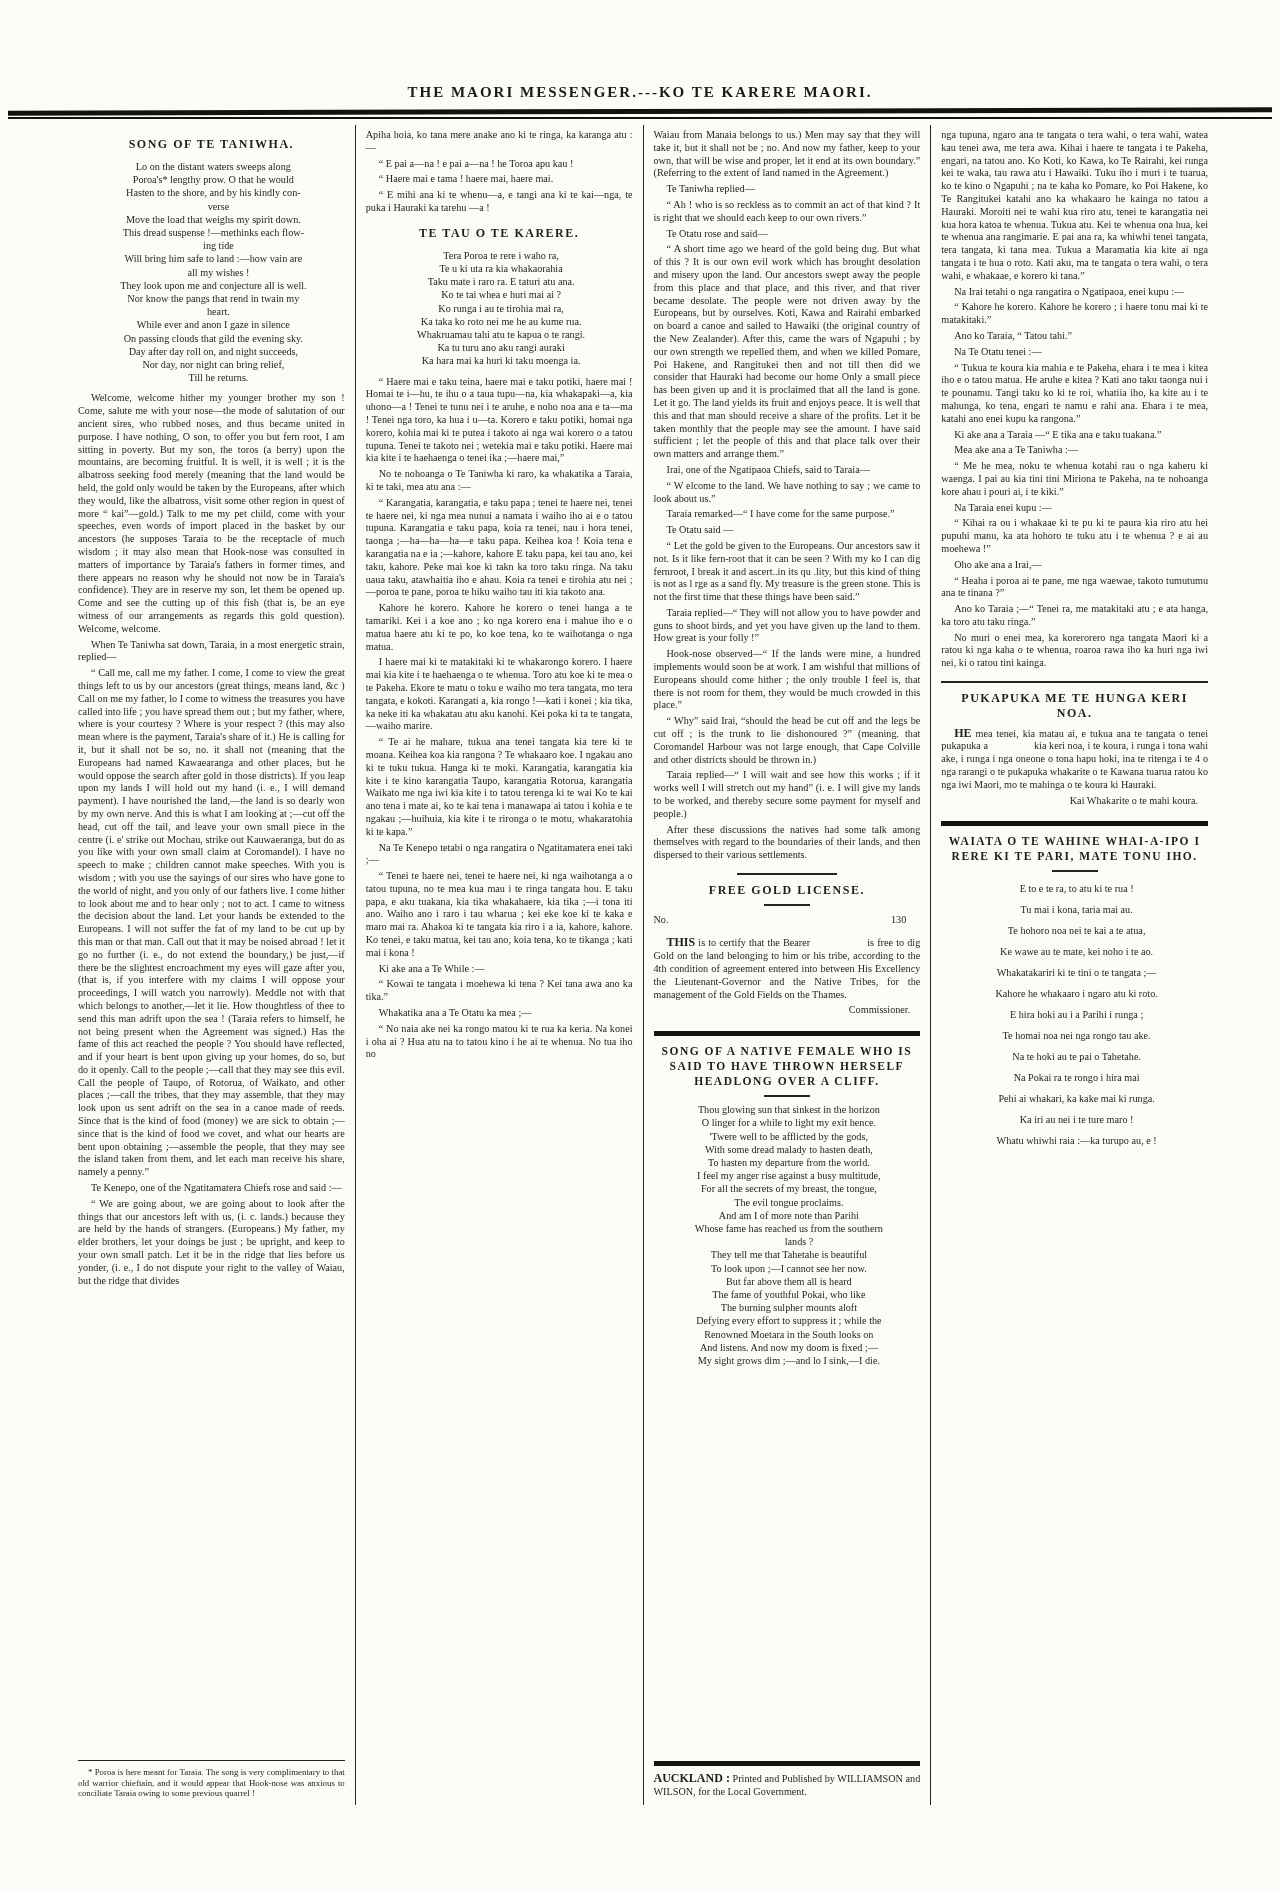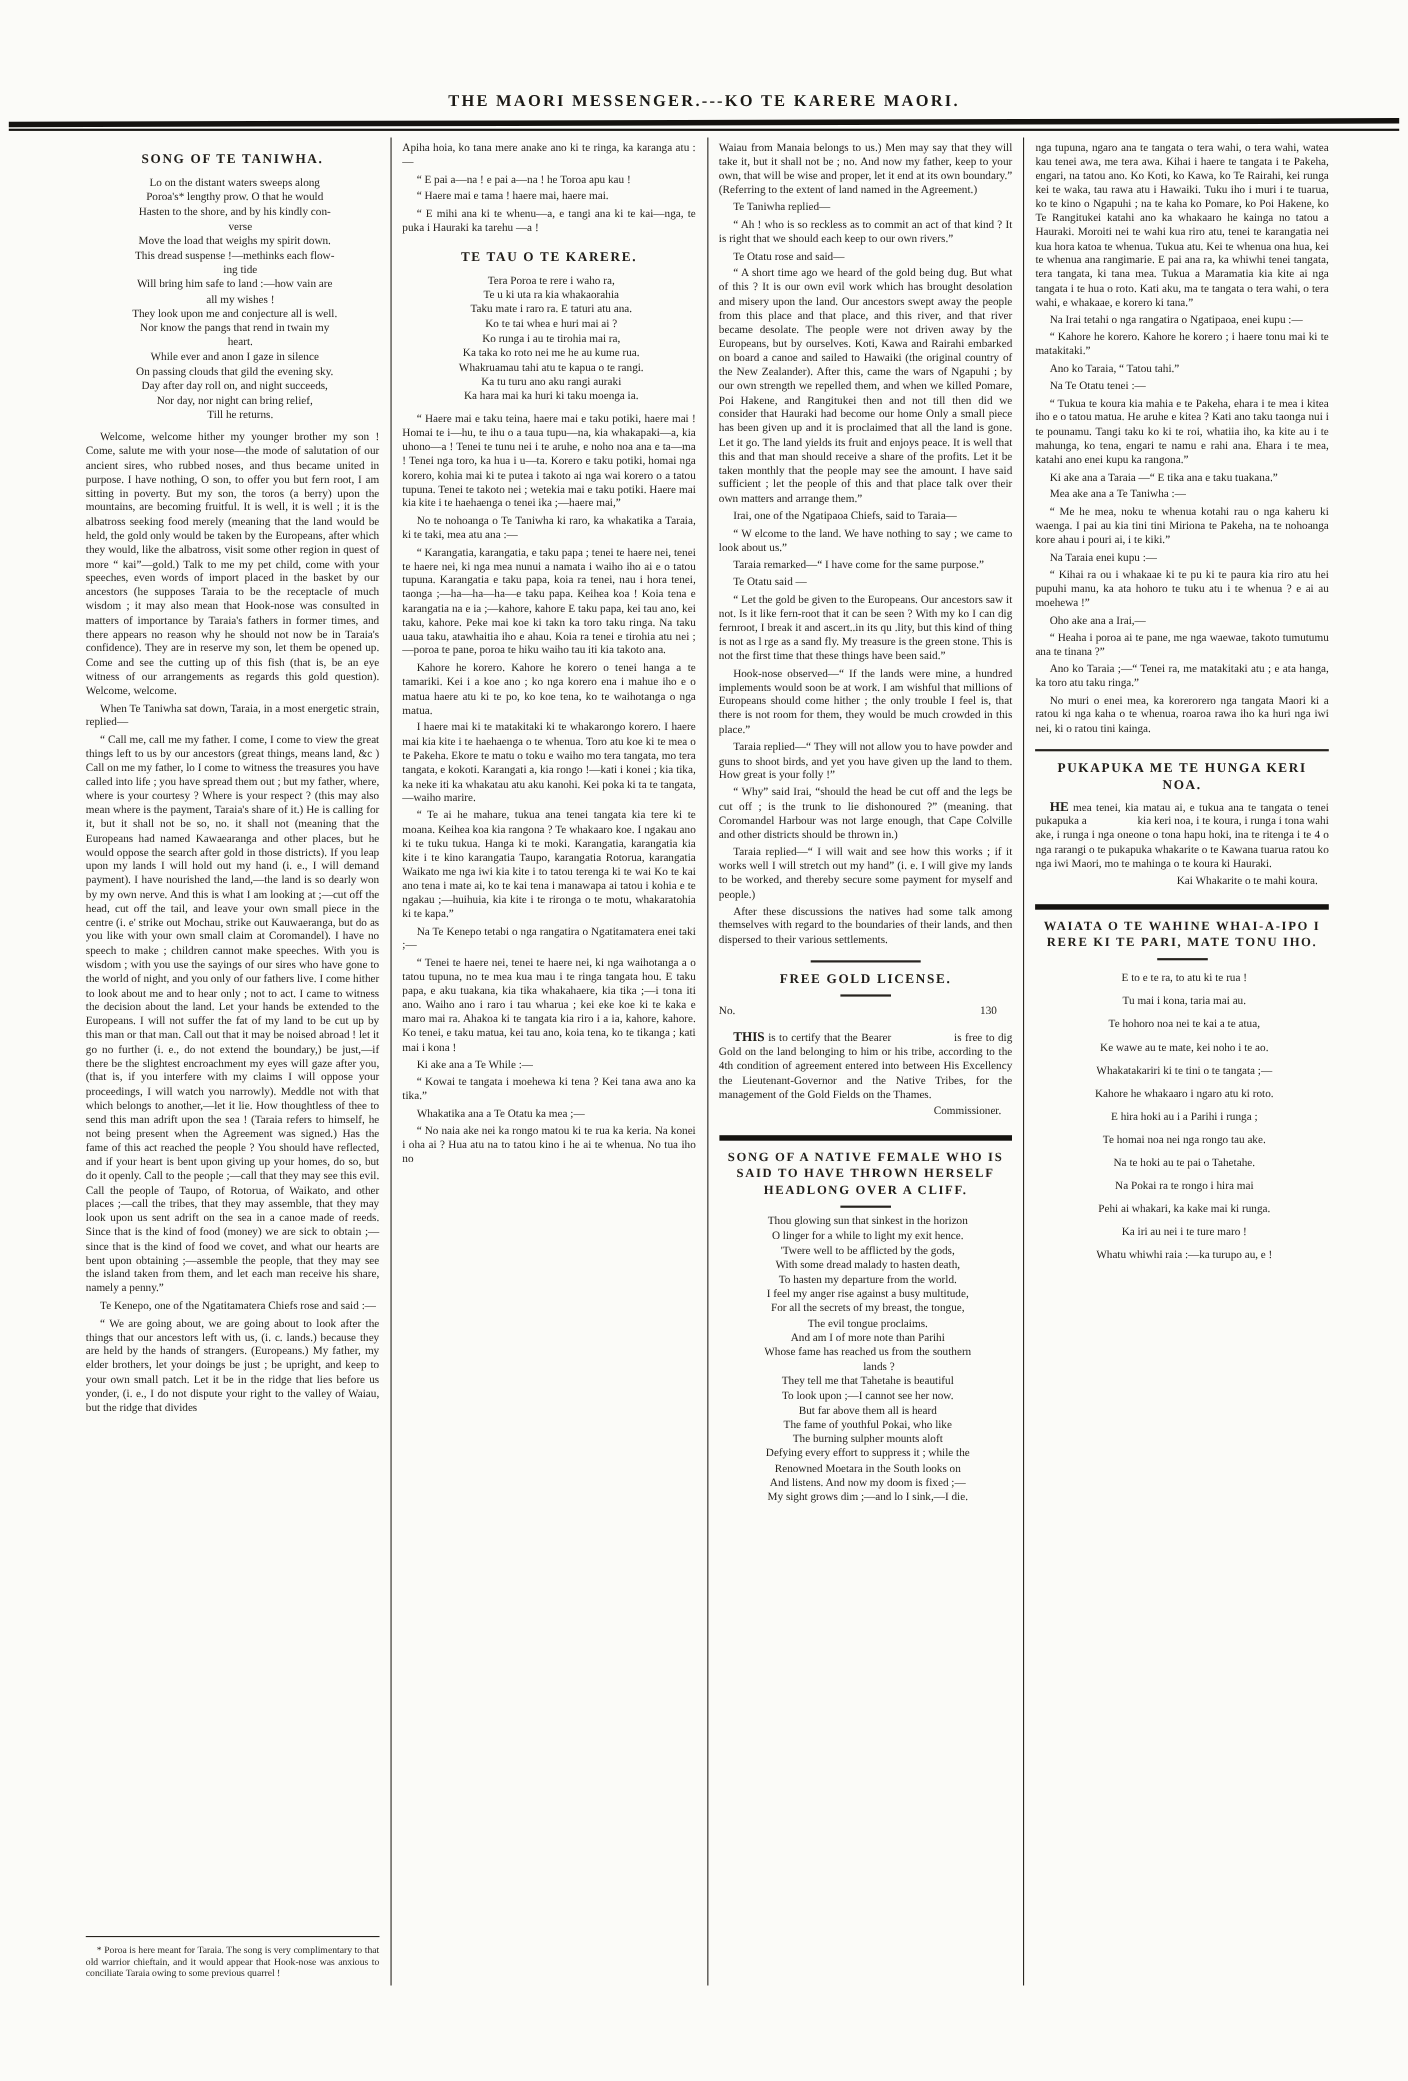--- a/index.html
+++ b/index.html
@@ -106,22 +106,22 @@
       <p class="para noindent">Waiau from Manaia belongs to us.)  Men may say that they will take it, but it shall not be ; no.  And now my father, keep to your own, that will be wise and proper, let it end at its own boundary.”  (Referring to the extent of land named in the Agreement.)</p>
       <p class="para">Te Taniwha replied—</p>
       <p class="para">“ Ah !  who is so reckless as to commit an act of that kind ?  It is right that we should each keep to our own rivers.”</p>
       <p class="para">Te Otatu rose and said—</p>
       <p class="para">“ A short time ago we heard of the gold being dug.  But what of this ?  It is our own evil work which has brought desolation and misery upon the land.  Our ancestors swept away the people from this place and that place, and this river, and that river became desolate.  The people were not driven away by the Europeans, but by ourselves.  Koti, Kawa and Rairahi embarked on board a canoe and sailed to Hawaiki (the original country of the New Zealander).  After this, came the wars of Ngapuhi ; by our own strength we repelled them, and when we killed Pomare, Poi Hakene, and Rangitukei then and not till then did we consider that Hauraki had become our home  Only a small piece has been given up and it is proclaimed that all the land is gone.  Let it go.  The land yields its fruit and enjoys peace.  It is well that this and that man should receive a share of the profits.  Let it be taken monthly that the people may see the amount.  I have said sufficient ; let the people of this and that place talk over their own matters and arrange them.”</p>
       <p class="para">Irai, one of the Ngatipaoa Chiefs, said to Taraia—</p>
       <p class="para">“ W elcome to the land.  We have nothing to say ;  we came to look about us.”</p>
       <p class="para">Taraia remarked—“ I have come for the same purpose.”</p>
       <p class="para">Te Otatu said —</p>
       <p class="para">“ Let the gold be given to the Europeans.  Our ancestors saw it not.  Is it like fern-root that it can be seen ?  With my ko I can dig fernroot, I break it and ascert..in its qu .lity, but this kind of thing is not as l rge as a sand fly.  My treasure is the green stone.  This is not the first time that these things have been said.”</p>
+      <p class="para">Taraia replied—“ They will not allow you to have powder and guns to shoot birds, and yet you have given up the land to them.  How great is your folly !”</p>
       <p class="para">Hook-nose observed—“ If the lands were mine, a hundred implements would soon be at work.  I am wishful that millions of Europeans should come hither ;  the only trouble I feel is, that there is not room for them, they would be much crowded in this place.”</p>
-      <p class="para">Taraia replied—“ They will not allow you to have powder and guns to shoot birds, and yet you have given up the land to them.  How great is your folly !”</p>
       <p class="para">“ Why” said Irai, “should the head be cut off and the legs be cut off ; is the trunk to lie dishonoured ?”  (meaning. that Coromandel Harbour was not large enough, that Cape Colville and other districts should be thrown in.)</p>
       <p class="para">Taraia replied—“ I will wait and see how this works ;  if it works well I will stretch out my hand” (i. e. I will give my lands to be worked, and thereby secure some payment for myself and people.)</p>
       <p class="para">After these discussions the natives had some talk among themselves with regard to the boundaries of their lands, and then dispersed to their various settlements.</p>
 
       <div>
         <div class="rule-short"></div>
         <h2 class="sect">FREE GOLD LICENSE.</h2>
         <div class="dash"></div>
         <div class="license-no">
           <span>No.</span>
@@ -150,20 +150,24 @@
 To look upon ;—I cannot see her now.
 But far above them all is heard
 The fame of youthful Pokai, who like
 The burning sulpher mounts aloft
 Defying every effort to suppress it ;  while the
 Renowned Moetara in the South looks on
 And listens.   And now my doom is fixed ;—
 My sight grows dim ;—and lo I sink,—I die.</div>
       </div>
 
+      <div class="imprint">
+        <div class="bar-heavy"></div>
+        <p><span class="lead-caps">AUCKLAND :</span><span> Printed and Published by WILLIAMSON and WILSON, for the Local Government.</span></p>
+      </div>
     </div>
 
     <div class="col">
       <p class="para noindent">nga tupuna, ngaro ana te tangata o tera wahi, o tera wahi, watea kau tenei awa, me tera awa. Kihai i haere te tangata i te Pakeha, engari, na tatou ano.  Ko Koti, ko Kawa, ko Te Rairahi, kei runga kei te waka, tau rawa atu i Hawaiki.  Tuku iho i muri i te tuarua, ko te kino o Ngapuhi ;  na te kaha ko Pomare, ko Poi Hakene, ko Te Rangitukei katahi ano ka whakaaro he kainga no tatou a Hauraki.  Moroiti nei te wahi kua riro atu, tenei te karangatia nei kua hora katoa te whenua.  Tukua atu.  Kei te whenua ona hua, kei te whenua ana rangimarie.  E pai ana ra, ka whiwhi tenei tangata, tera tangata, ki tana mea.  Tukua a Maramatia kia kite ai nga tangata i te hua o roto.  Kati aku, ma te tangata o tera wahi, o tera wahi, e whakaae, e korero ki tana.”</p>
       <p class="para">Na Irai tetahi o nga rangatira o Ngatipaoa, enei kupu :—</p>
       <p class="para">“ Kahore he korero.  Kahore he korero ; i haere tonu mai ki te matakitaki.”</p>
       <p class="para">Ano ko Taraia, “ Tatou tahi.”</p>
       <p class="para">Na Te Otatu tenei :—</p>
       <p class="para">“ Tukua te koura kia mahia e te Pakeha, ehara i te mea i kitea iho e o tatou matua.  He aruhe e kitea ?  Kati ano taku taonga nui i te pounamu.  Tangi taku ko ki te roi, whatiia iho, ka kite au i te mahunga, ko tena, engari te namu e rahi ana.  Ehara i te mea, katahi ano enei kupu ka rangona.”</p>
       <p class="para">Ki ake ana a Taraia —“ E tika ana e taku tuakana.”</p>

